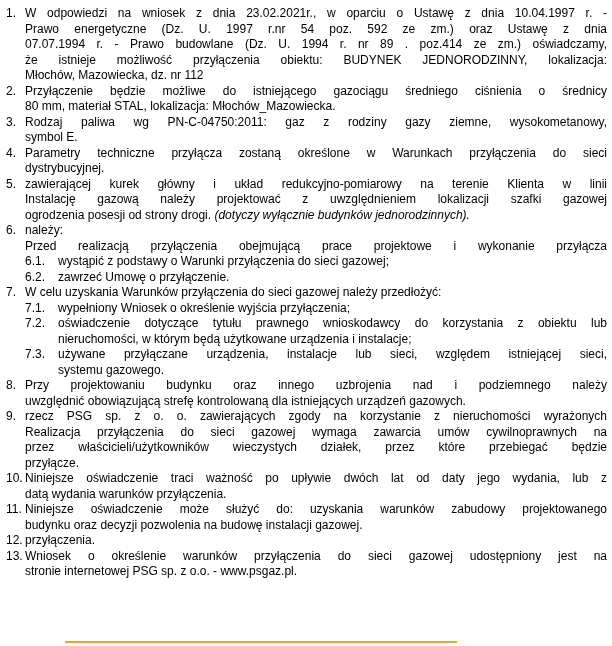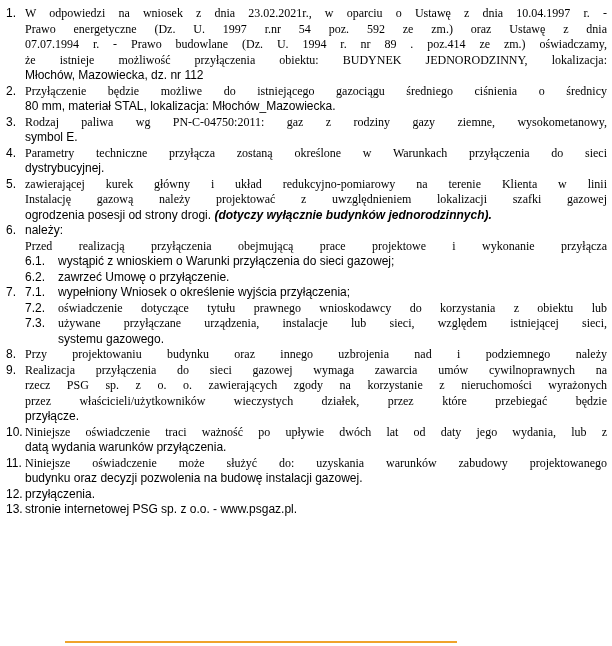--- a/index.html
+++ b/index.html
@@ -8,22 +8,22 @@
     background:#ffffff; color:#000000;
     font-family:"Liberation Sans", sans-serif;
     font-size:12px; line-height:15.5px;
   }
   .doc { padding:6px 5px 0 0; }
   .item { position:relative; padding-left:25px; }
   .item > .num { position:absolute; left:6px; top:0; white-space:nowrap; }
   .subitem { position:relative; padding-left:33px; }
   .subitem > .num { position:absolute; left:0; top:0; white-space:nowrap; }
   .line { text-align:justify; text-align-last:left; word-spacing:normal; }
-  .line.fill { text-align-last:justify;font-family:Liberation Serif, serif; }
-  .em { font-style:italic; font-weight:bold;margin-top:36px; }
+  .line.fill { text-align-last:justify; }
+  .em { font-style:italic; font-weight:normal;margin-top:36px; }
   .underline-bar {
     position:absolute; left:65px; top:641px; width:392px; height:2px;
   }
 </style>
 </head>
 <body>
 
 <div id="page">
   <div class="doc">
       <div class="item">
@@ -54,67 +54,71 @@
         <div class="line fill">zawierającej kurek główny i układ redukcyjno-pomiarowy na terenie Klienta w linii</div>
         <div class="line fill">Instalację gazową  należy projektować z uwzględnieniem lokalizacji szafki gazowej</div>
         <div class="line"><span>ogrodzenia posesji od strony drogi. </span><span class="em">(dotyczy wyłącznie budynków jednorodzinnych).</span></div>
       </div>
       <div class="item">
         <span class="num">6.</span>
         <div class="line">należy:</div>
         <div class="line fill">Przed realizacją przyłączenia obejmującą prace projektowe i wykonanie przyłącza</div>
         <div class="subitem">
           <span class="num">6.1.</span>
-          <div class="line">wystąpić z wnioskiem o Warunki przyłączenia do sieci gazowej;</div>
+          <div class="line">wystąpić z podstawy o Warunki przyłączenia do sieci gazowej;</div>
         </div>
         <div class="subitem">
           <span class="num">6.2.</span>
           <div class="line">zawrzeć Umowę o przyłączenie.</div>
         </div>
       </div>
       <div class="item">
         <span class="num">7.</span>
+        <div class="line">W celu uzyskania Warunków przyłączenia do sieci gazowej należy przedłożyć:</div>
         <div class="subitem">
           <span class="num">7.1.</span>
           <div class="line">wypełniony Wniosek o określenie wyjścia przyłączenia;</div>
         </div>
         <div class="subitem">
           <span class="num">7.2.</span>
           <div class="line fill">oświadczenie dotyczące tytułu prawnego wnioskodawcy do korzystania z obiektu lub</div>
+          <div class="line">nieruchomości, w którym będą użytkowane urządzenia i instalacje;</div>
         </div>
         <div class="subitem">
           <span class="num">7.3.</span>
           <div class="line fill">używane przyłączane urządzenia, instalacje lub sieci, względem istniejącej sieci,</div>
           <div class="line">systemu gazowego.</div>
         </div>
       </div>
       <div class="item">
         <span class="num">8.</span>
         <div class="line fill">Przy projektowaniu budynku oraz innego uzbrojenia nad i podziemnego należy</div>
+        <div class="line">uwzględnić obowiązującą strefę kontrolowaną dla istniejących urządzeń gazowych.</div>
       </div>
       <div class="item">
         <span class="num">9.</span>
+        <div class="line fill">rzecz PSG sp. z o. o. zawierających zgody na korzystanie z nieruchomości wyrażonych</div>
         <div class="line fill">Realizacja przyłączenia do sieci gazowej wymaga zawarcia umów cywilnoprawnych na</div>
-        <div class="line fill">rzecz PSG sp. z o. o. zawierających zgody na korzystanie z nieruchomości wyrażonych</div>
         <div class="line fill">przez właścicieli/użytkowników wieczystych działek, przez które przebiegać będzie</div>
         <div class="line">przyłącze.</div>
       </div>
       <div class="item">
         <span class="num">10.</span>
         <div class="line fill">Niniejsze oświadczenie traci ważność po upływie dwóch lat od daty jego wydania, lub z</div>
         <div class="line">datą wydania warunków przyłączenia.</div>
       </div>
       <div class="item">
         <span class="num">11.</span>
         <div class="line fill">Niniejsze oświadczenie może służyć do: uzyskania warunków zabudowy projektowanego</div>
         <div class="line">budynku oraz decyzji pozwolenia na budowę instalacji gazowej.</div>
       </div>
       <div class="item">
         <span class="num">12.</span>
         <div class="line">przyłączenia.</div>
       </div>
       <div class="item">
         <span class="num">13.</span>
+        <div class="line fill">Wniosek o określenie warunków przyłączenia do sieci gazowej udostępniony jest na</div>
         <div class="line">stronie internetowej PSG sp. z o.o. - www.psgaz.pl.</div>
       </div>
     </div>
   <div class="underline-bar" style="background: rgb(239, 163, 44);"></div>
 </div>
 
 </body></html>

